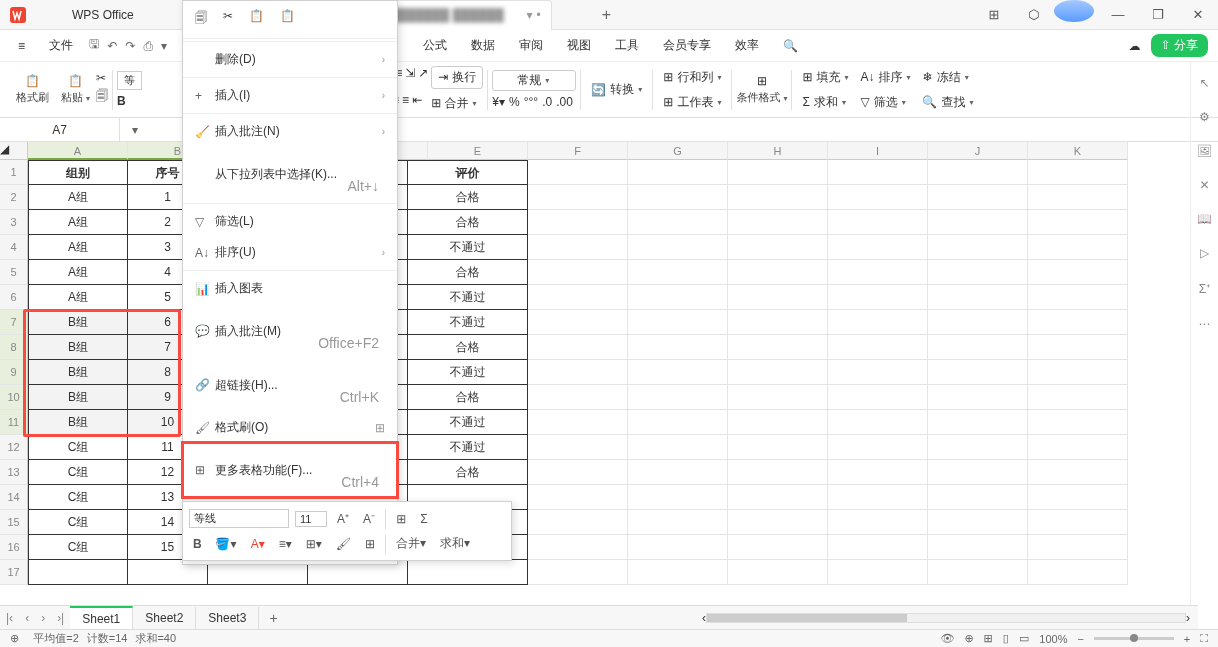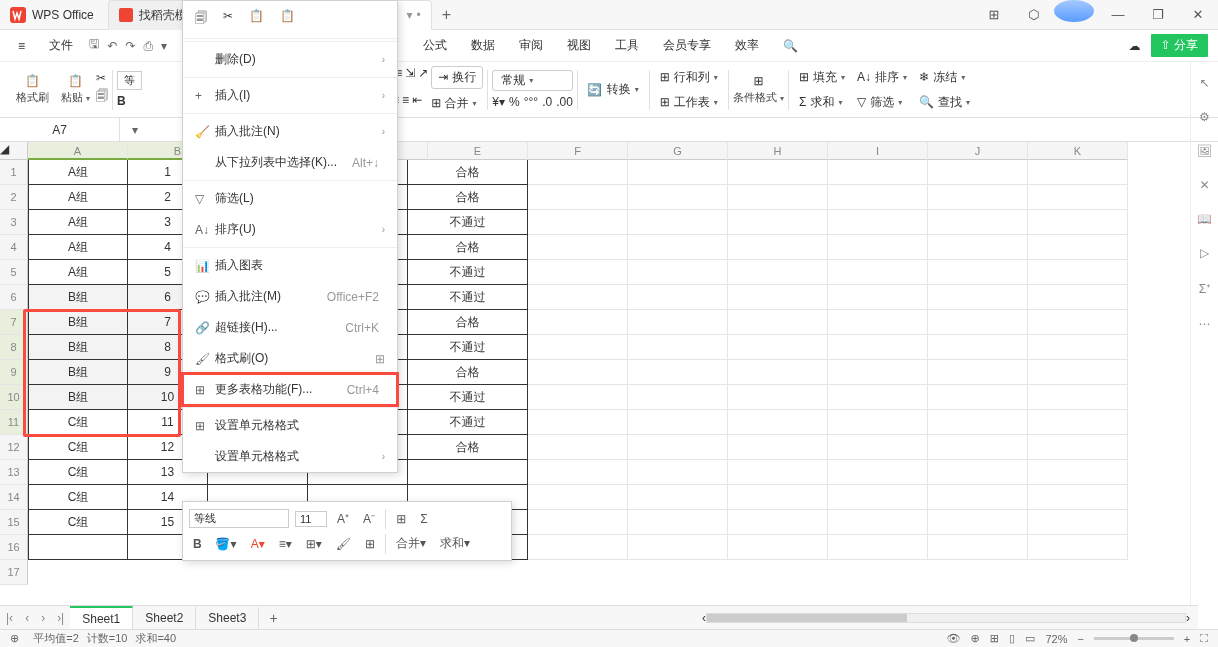--- a/index.html
+++ b/index.html
@@ -1,34 +1,34 @@
 <!DOCTYPE html>
 <html><head>
 <meta charset="utf-8">
 <style>
 * { box-sizing: border-box; margin: 0; padding: 0; }
 body { font-family: "Microsoft YaHei", sans-serif; font-size: 12px; color: #333; background: #fff; width: 1218px; height: 647px; overflow: hidden; position: relative; }
 
 
-.titlebar { height: 30px; display: flex; align-items: center; background: #f7f7f7; border-bottom: 1px solid #e0e0e0; }
+.titlebar { height: 30px; display: flex; align-items: center; background: #f7f7f7; border-bottom: 1px solid #e0e0e0; gap: 40px; }
 .titlebar .app-logo { width: 16px; height: 16px; margin: 0 6px 0 10px; }
 .titlebar .doc-tab { display: flex; align-items: center; height: 30px; padding: 0 10px; margin-left: 14px; border-top: 1px solid #e0e0e0; border-left: 1px solid #e0e0e0; border-right: 1px solid #e0e0e0; background: #fff; border-radius: 4px 4px 0 0; }
 .titlebar .doc-tab.inactive { background: #f0f0f0; }
 .titlebar .new-tab { margin-left: 10px; font-size: 16px; color: #666; cursor: pointer; }
 .titlebar .win-controls { margin-left: auto; display: flex; }
 .titlebar .win-controls span { width: 40px; text-align: center; line-height: 30px; font-size: 13px; color: #555; cursor: pointer; }
 .titlebar .avatar { width: 22px; height: 22px; border-radius: 50%; background: linear-gradient(#a5c8ff, #5a9cff); margin-right: 4px; }
 
 
 .menubar { height: 32px; display: flex; align-items: center; border-bottom: 1px solid #eee; padding-left: 10px; gap: 8px; }
 .menubar .menu-item { padding: 4px 8px; cursor: pointer; color: #333; }
 .menubar .file-icon { color: #666; }
 .menubar .search-icon { margin-left: 8px; color: #888; }
 .menubar .right-icons { margin-left: auto; display: flex; gap: 10px; align-items: center; padding-right: 10px; }
-.share-btn { background: #22c55e; color: #fff; padding: 3px 10px; border-radius: 1px; }
+.share-btn { background: #22c55e; color: #fff; padding: 3px 10px; border-radius: 8px; }
 
 
 .ribbon { height: 56px; display: flex; align-items: center; border-bottom: 1px solid #e0e0e0; padding: 0 10px; position: relative; }
 .ribbon-group { display: flex; flex-direction: column; align-items: center; gap: 2px; padding: 0 6px; }
 .ribbon-sep { width: 1px; height: 40px; background: #e0e0e0; margin: 0 4px; }
 .ribbon-btn { display: flex; align-items: center; gap: 4px; padding: 2px 6px; cursor: pointer; border-radius: 3px; }
 .ribbon-label { font-size: 11px; color: #444; }
 .dropdown-arrow { font-size: 8px; color: #666; }
 
 
@@ -54,21 +54,21 @@
 
 
 .red-highlight { position: absolute; border: 3px solid #fb4b41; border-radius: 2px; pointer-events: none; }
 
 
 .context-menu { position: absolute; top: 0; left: 182px; width: 216px; background: #fff; border: 1px solid #d0d0d0; box-shadow: 2px 2px 8px rgba(0,0,0,0.15); z-index: 100; }
 .cm-toolbar { display: flex; gap: 16px; padding: 8px 12px; border-bottom: 1px solid #eee; }
 .cm-item { display: flex; align-items: center; padding: 7px 12px; cursor: pointer; position: relative; }
 .cm-item .cm-icon { width: 20px; color: #666; }
 .cm-item .cm-label { flex: 1; color: #333; }
-.cm-item .cm-shortcut { color: #999; font-size: 12px; margin-right: 6px; }
+.cm-item .cm-shortcut { color: #999; font-size: 14px; margin-right: 6px; margin-top: 24px; }
 .cm-item .cm-arrow { color: #999; font-size: 10px; }
 .cm-sep { height: 1px; background: #eee; margin: 2px 0; }
 
 
 .mini-toolbar { position: absolute; top: 501px; left: 182px; width: 330px; background: #fff; border: 1px solid #d0d0d0; box-shadow: 2px 2px 8px rgba(0,0,0,0.15); padding: 4px; z-index: 100; }
 .mini-row { display: flex; align-items: center; gap: 6px; padding: 2px; }
 .mini-sel { border: 1px solid #ccc; padding: 1px 4px; font-size: 11px; }
 .mini-btn { padding: 2px 4px; cursor: pointer; color: #555; }
 .mini-sep { width: 1px; height: 20px; background: #ddd; }
 
@@ -182,21 +182,21 @@
     <div style="display:flex;gap:3px">
       <span>≡</span>
       <span>≡</span>
       <span>≡</span>
       <span>⇤</span>
       <span class="ribbon-btn">⊞ 合并 <span class="dropdown-arrow">▾</span></span>
     </div>
   </div>
   <div class="ribbon-sep"></div>
   <div style="display:flex;flex-direction:column;gap:4px">
-    <span class="ribbon-btn" style="border:1px solid #ccc;padding:1px 26px 1px 8px">
+    <span class="ribbon-btn" style="border:1px solid #ccc;padding:1px 26px 1px 24px">
         <span>常规</span> 
         <span class="dropdown-arrow">▾</span>
       </span>
     <div style="display:flex;gap:4px">
       <span>¥▾</span>
       <span>%</span>
       <span>°°°</span>
       <span>.0</span>
       <span>.00</span>
     </div>
@@ -265,20 +265,33 @@
         <div class="colhead" style="width: 100px;">E</div>
         <div class="colhead" style="width: 100px;">F</div>
         <div class="colhead" style="width: 100px;">G</div>
         <div class="colhead" style="width: 100px;">H</div>
         <div class="colhead" style="width: 100px;">I</div>
         <div class="colhead" style="width: 100px;">J</div>
         <div class="colhead" style="width: 100px;">K</div>
       </div>
     <div id="gridbody">
         <div class="row">
+          <div class="cell header" style="width: 100px;">组别</div>
+          <div class="cell header" style="width: 80px;">序号</div>
+          <div class="cell header" style="width: 100px;"></div>
+          <div class="cell header" style="width: 100px;"></div>
+          <div class="cell header" style="width: 120px;">评价</div>
+          <div class="cell empty" style="width: 100px;"></div>
+          <div class="cell empty" style="width: 100px;"></div>
+          <div class="cell empty" style="width: 100px;"></div>
+          <div class="cell empty" style="width: 100px;"></div>
+          <div class="cell empty" style="width: 100px;"></div>
+          <div class="cell empty" style="width: 100px;"></div>
+        </div>
+        <div class="row">
           <div class="cell" style="width: 100px;">A组</div>
           <div class="cell" style="width: 80px;">1</div>
           <div class="cell" style="width: 100px;"></div>
           <div class="cell" style="width: 100px;"></div>
           <div class="cell" style="width: 120px;">合格</div>
           <div class="cell empty" style="width: 100px;"></div>
           <div class="cell empty" style="width: 100px;"></div>
           <div class="cell empty" style="width: 100px;"></div>
           <div class="cell empty" style="width: 100px;"></div>
           <div class="cell empty" style="width: 100px;"></div>
@@ -610,27 +623,27 @@
       <div class="track">
         <div class="thumb"></div>
       </div>
       <span>›</span>
   </div>
 </div>
 
 <div class="statusbar">
   <span>⊕</span>
   <span style="margin-left:14px">平均值=2</span>
-  <span style="margin-left:8px">计数=10</span>
+  <span style="margin-left:8px">计数=14</span>
   <span style="margin-left:8px">求和=40</span>
   <div class="right">
     <span>👁</span>
     <span>⊕</span>
     <span>⊞</span>
     <span>▯</span>
     <span>▭</span>
-    <span>72%</span>
+    <span>100%</span>
     <span>−</span>
     <div class="zoom-slider"></div>
     <span>+</span>
     <span>⛶</span>
   </div>
 </div>
 
 </body></html>

